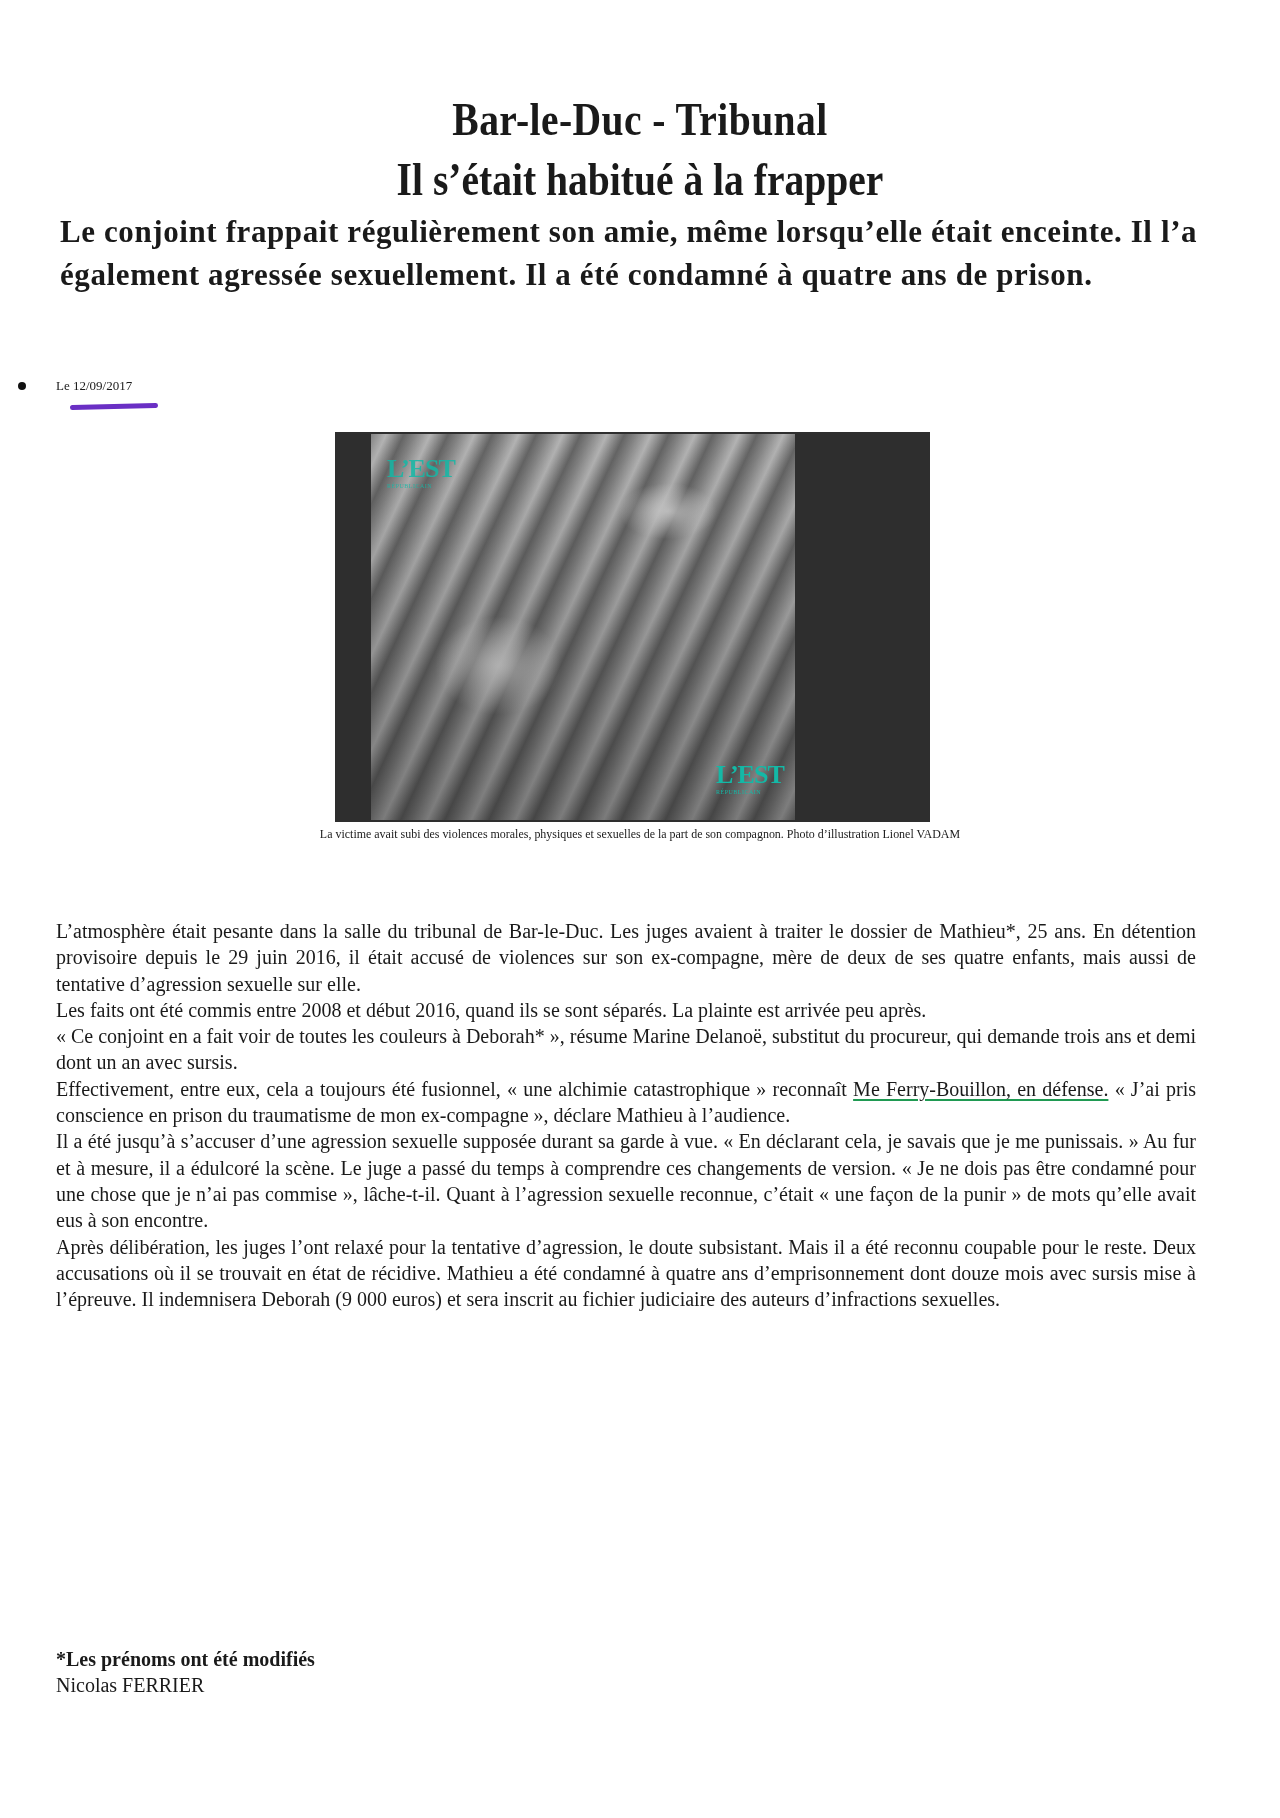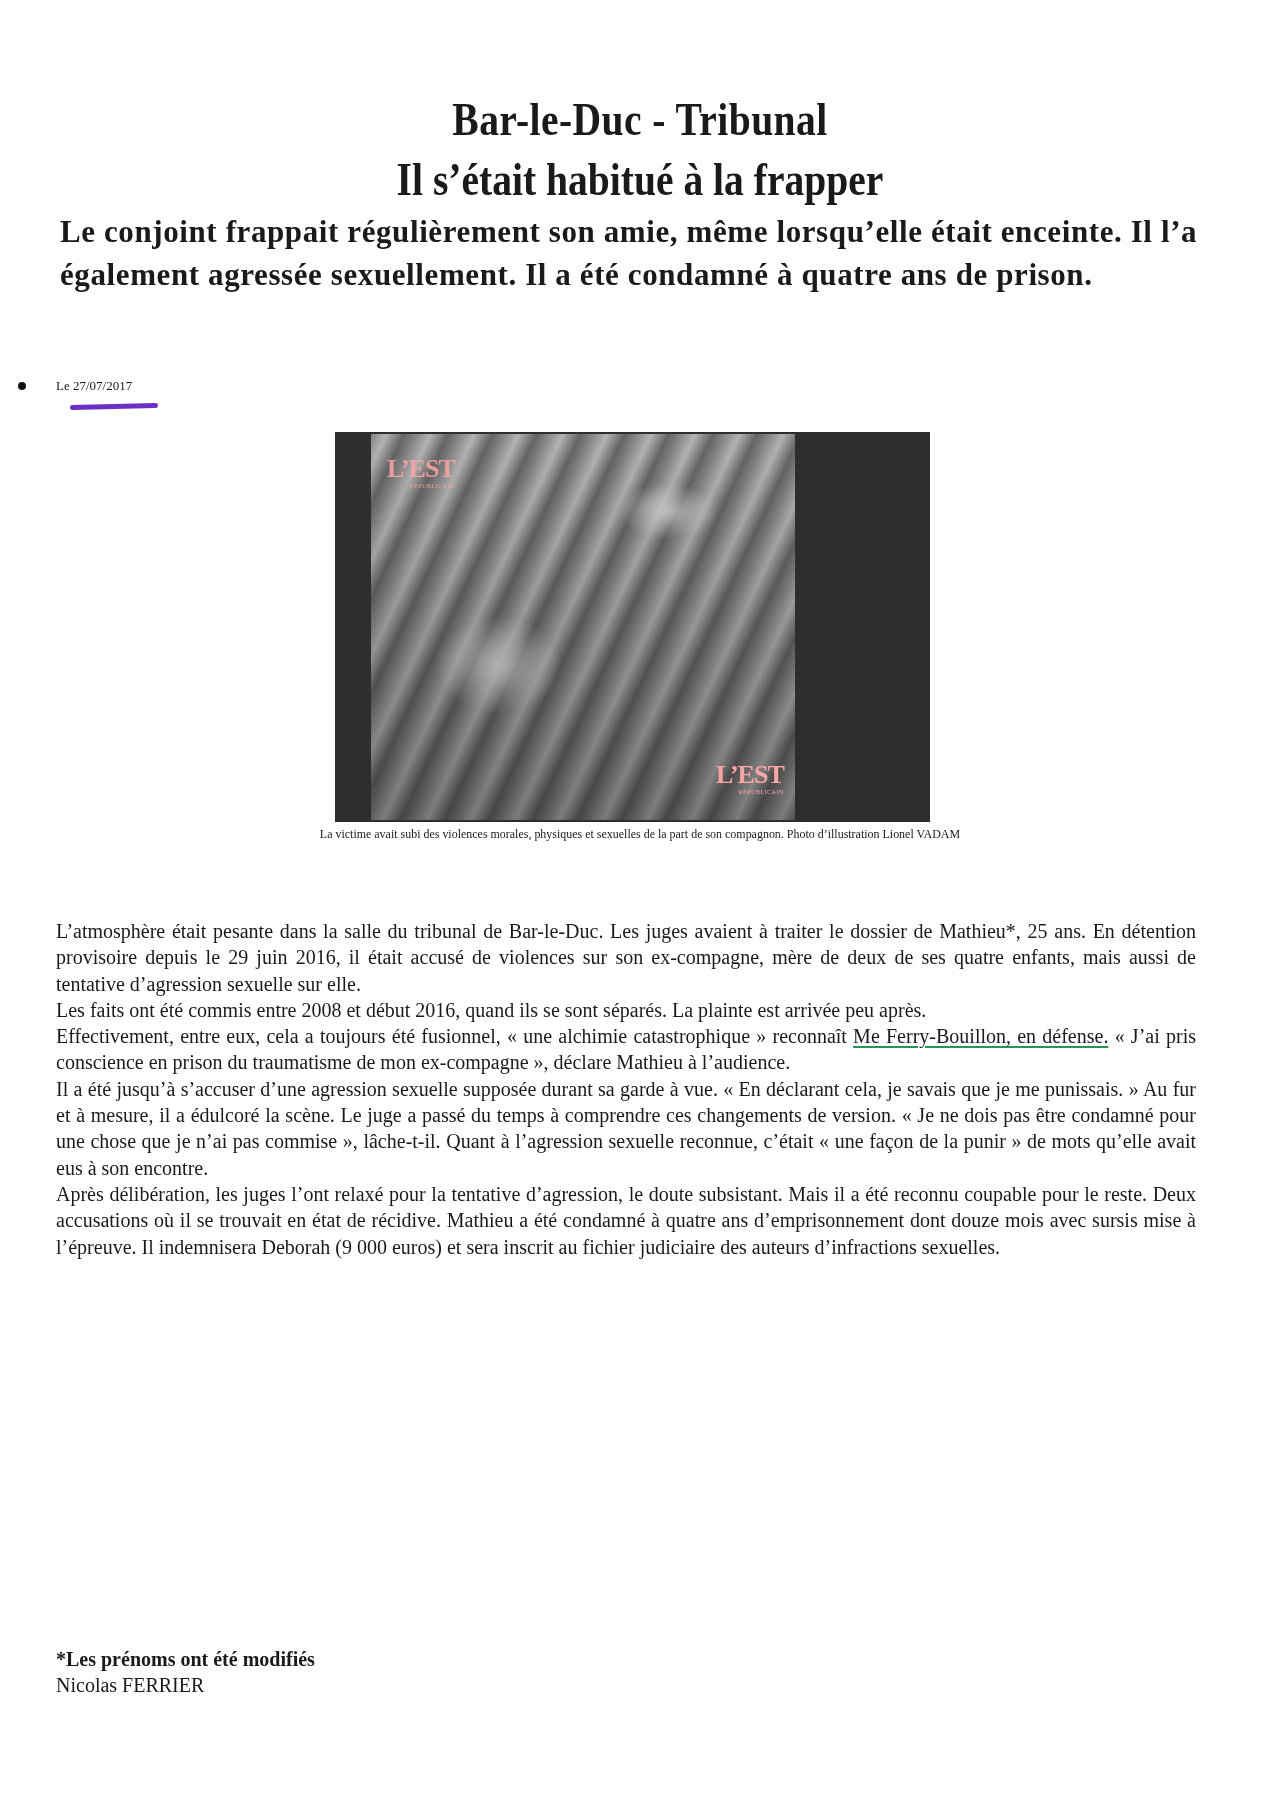--- a/index.html
+++ b/index.html
@@ -96,22 +96,22 @@
       filter: blur(0.6px);
     }
     .photo::after {
       content: "";
       position: absolute;
       inset: 0;
       background: linear-gradient(180deg, rgba(0,0,0,0.05), rgba(0,0,0,0.35));
     }
     .logo {
       position: absolute;
-      color: #fca5a5;
-      text-align: right;
+      color: #14b8a6;
+      text-align: left;
       z-index: 2;
     }
     .logo .big {
       font-size: 26px;
       font-weight: bold;
       line-height: 26px;
       letter-spacing: -1px;
     }
     .logo .small {
       font-size: 6px;
@@ -161,40 +161,41 @@
   </style>
 </head>
 <body>
 
 <div class="kicker">Bar-le-Duc - Tribunal</div>
 <div class="headline">Il s’était habitué à la frapper</div>
 <div class="standfirst">Le conjoint frappait régulièrement son amie, même lorsqu’elle était enceinte. Il l’a également agressée sexuellement. Il a été condamné à quatre ans de prison.</div>
 
 <div class="date-row">
   <span class="bullet"></span>
-  <span class="date">Le 27/07/2017</span>
+  <span class="date">Le 12/09/2017</span>
 </div>
 <div class="date-underline"></div>
 
 <div class="photo-frame">
   <div class="photo"></div>
   <div class="logo logo-top">
     <div class="big">L’EST</div>
     <div class="small">RÉPUBLICAIN</div>
   </div>
   <div class="logo logo-bottom">
     <div class="big">L’EST</div>
     <div class="small">RÉPUBLICAIN</div>
   </div>
 </div>
 <div class="caption">La victime avait subi des violences morales, physiques et sexuelles de la part de son compagnon.  Photo d’illustration Lionel VADAM</div>
 
 <div class="article">
   <p>L’atmosphère était pesante dans la salle du tribunal de Bar-le-Duc. Les juges avaient à traiter le dossier de Mathieu*, 25 ans. En détention provisoire depuis le 29 juin 2016, il était accusé de violences sur son ex-compagne, mère de deux de ses quatre enfants, mais aussi de tentative d’agression sexuelle sur elle.</p>
   <p>Les faits ont été commis entre 2008 et début 2016, quand ils se sont séparés. La plainte est arrivée peu après.</p>
+  <p>« Ce conjoint en a fait voir de toutes les couleurs à Deborah* », résume Marine Delanoë, substitut du procureur, qui demande trois ans et demi dont un an avec sursis.</p>
   <p><span>Effectivement, entre eux, cela a toujours été fusionnel, « une alchimie catastrophique » reconnaît </span><span class="marked">Me Ferry-Bouillon, en défense.</span><span> « J’ai pris conscience en prison du traumatisme de mon ex-compagne », déclare Mathieu à l’audience.</span></p>
   <p>Il a été jusqu’à s’accuser d’une agression sexuelle supposée durant sa garde à vue. « En déclarant cela, je savais que je me punissais. » Au fur et à mesure, il a édulcoré la scène. Le juge a passé du temps à comprendre ces changements de version. « Je ne dois pas être condamné pour une chose que je n’ai pas commise », lâche-t-il. Quant à l’agression sexuelle reconnue, c’était « une façon de la punir » de mots qu’elle avait eus à son encontre.</p>
   <p>Après délibération, les juges l’ont relaxé pour la tentative d’agression, le doute subsistant. Mais il a été reconnu coupable pour le reste. Deux accusations où il se trouvait en état de récidive. Mathieu a été condamné à quatre ans d’emprisonnement dont douze mois avec sursis mise à l’épreuve. Il indemnisera Deborah (9 000 euros) et sera inscrit au fichier judiciaire des auteurs d’infractions sexuelles.</p>
 </div>
 
 <div class="footnote">
   <div class="note">*Les prénoms ont été modifiés</div>
   <div>Nicolas FERRIER</div>
 </div>
 

